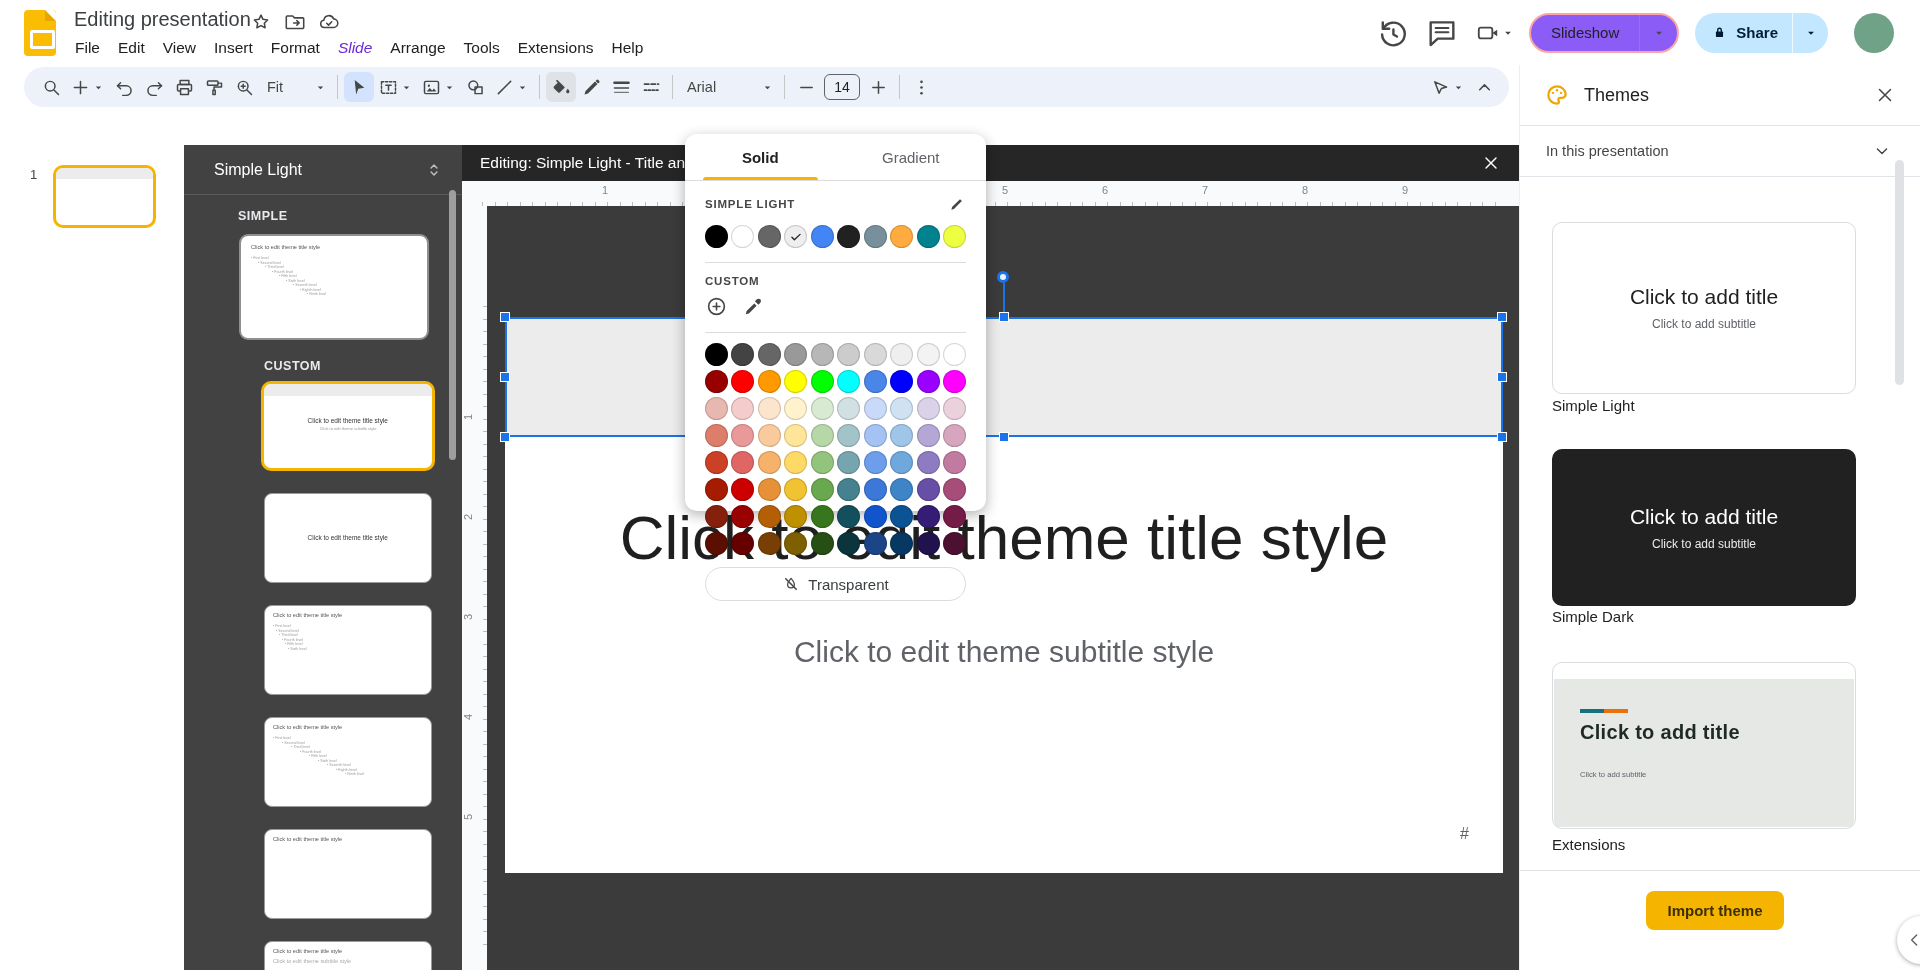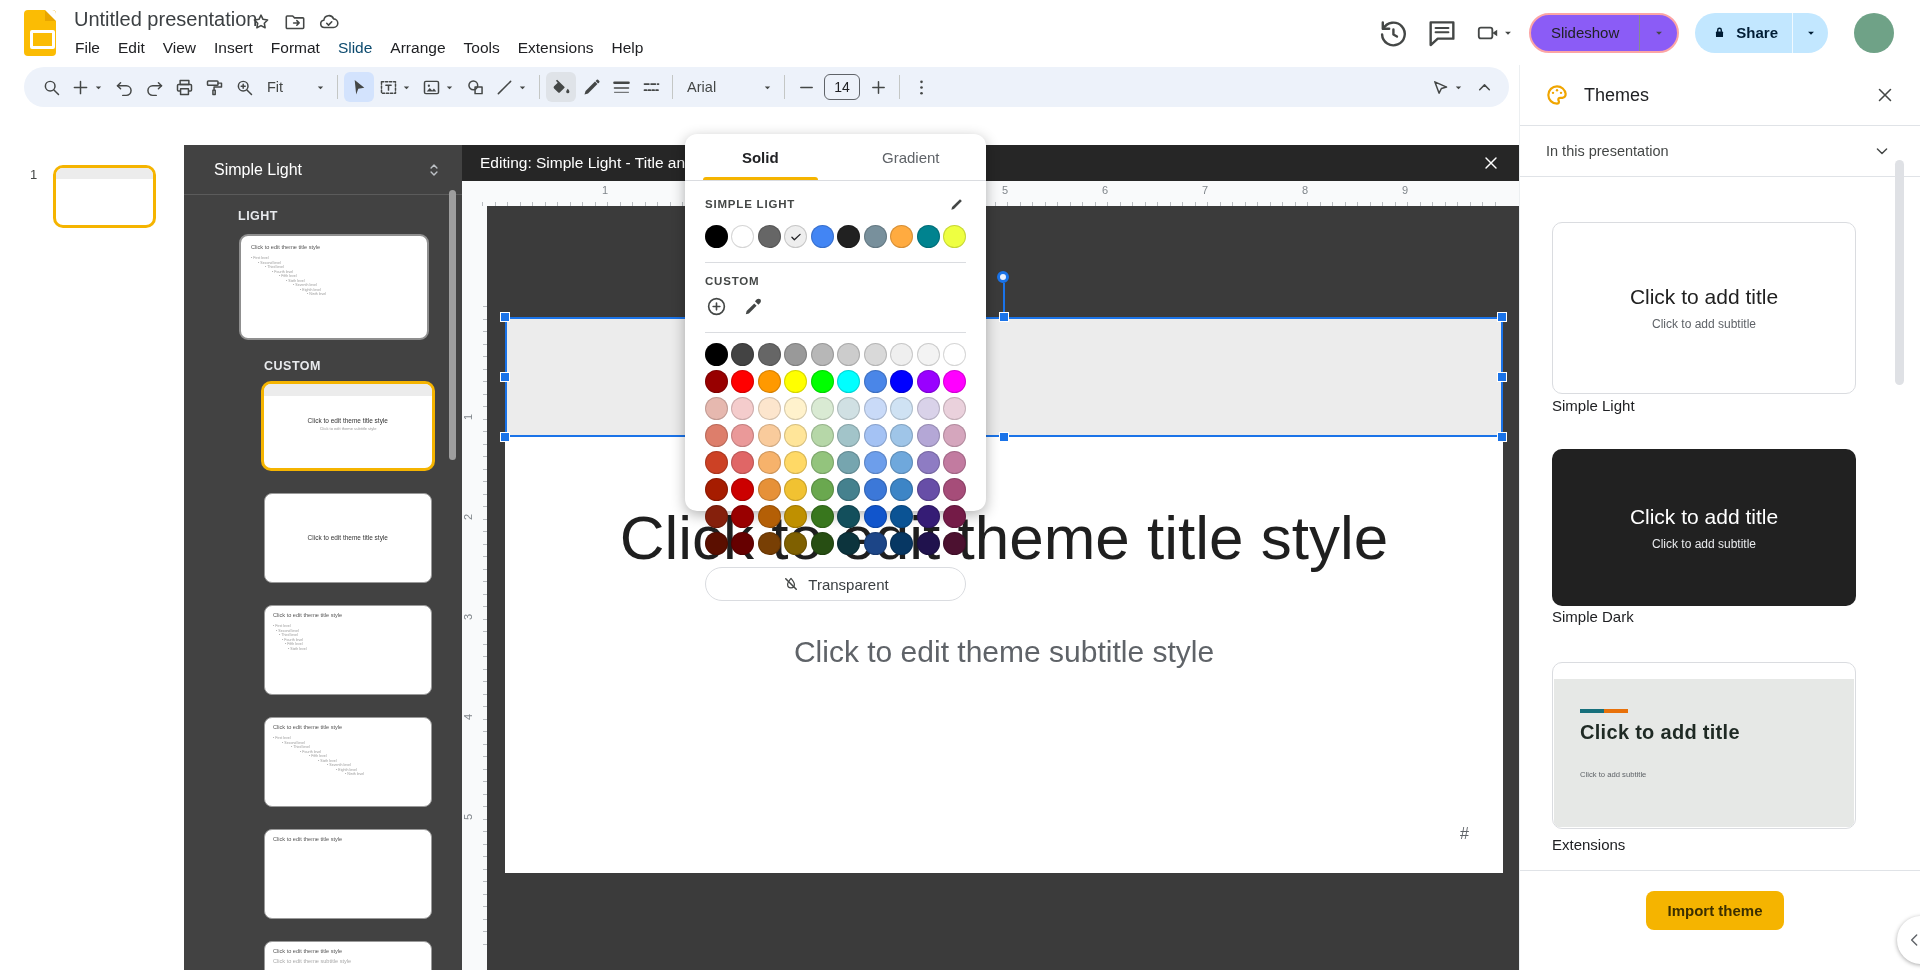--- a/index.html
+++ b/index.html
@@ -12,21 +12,21 @@
   
   .topbar { position:absolute; left:0; top:0; width:1920px; height:65px; background:#fff; }
   .logo { position:absolute; left:24px; top:10px; width:32px; height:46px; background:#fbbc04; border-radius:4px; }
   .logo::before { content:""; position:absolute; right:0; top:0; border-style:solid; border-width:0 11px 11px 0; border-color:#fff #fff #e8a600 #e8a600; border-radius:0 4px 0 0; }
   .logo::after { content:""; position:absolute; left:6px; top:20px; width:19px; height:13px; border:3px solid #fff; border-radius:2px; }
   .doc-title { position:absolute; left:74px; top:8px; font-size:20px; color:#3c4043; }
   .title-icons { position:absolute; left:250px; top:11px; display:flex; gap:12px; }
   .title-icons .ic { width:22px; height:22px; cursor:pointer; }
   .menubar { position:absolute; left:66px; top:36px; display:flex; }
   .menu-item { font-size:15.5px; color:#202124; padding:3px 9px; border-radius:6px; cursor:pointer; }
-  .menu-item.disabled { color:#0c4a6e; }
+  .menu-item.disabled { color:#6d28d9;font-style:italic; }
   .tb-right { position:absolute; right:0; top:0; height:65px; display:flex; align-items:center; }
   .tb-iconbtn { width:40px; height:40px; border-radius:50%; display:flex; align-items:center; justify-content:center; cursor:pointer; }
   .vid-caret { display:flex; align-items:center; cursor:pointer; margin-right:14px; }
   .slideshow-btn { height:40px; border:2px solid #fca5a5; border-radius:20px; display:flex; align-items:stretch; background:#8b5cf6; margin-right:16px; overflow:hidden; }
   .slideshow-main { padding:0 20px; display:flex; align-items:center; font-size:15px; color:#202124; cursor:pointer; }
   .slideshow-caret { border-left:1px solid #868b90; width:38px; display:flex; align-items:center; justify-content:center; cursor:pointer; }
   .share-btn { height:40px; background:#c2e7ff; border-radius:20px; display:flex; align-items:stretch; color:#001d35; margin-right:26px; overflow:hidden; }
   .share-main { display:flex; align-items:center; gap:8px; padding:0 14px 0 16px; font-size:15px; font-weight:bold; cursor:pointer; }
   .share-main .ic { color:#001d35; }
   .share-caret { border-left:1px solid rgba(255,255,255,.75); width:36px; display:flex; align-items:center; justify-content:center; cursor:pointer; }
@@ -141,21 +141,21 @@
   .collapse-fab { position:absolute; left:377px; top:851px; width:48px; height:48px; border-radius:50%; background:#fff; box-shadow:0 1px 4px rgba(0,0,0,.35); display:flex; align-items:center; padding-left:8px; cursor:pointer; }
   .collapse-fab .ic { width:20px; height:20px; color:#5f6368; }
 </style>
 </head>
 <body>
 
 <div id="app">
 
   <header class="topbar">
     <div class="logo"></div>
-    <div class="doc-title">Untitled presentation</div>
+    <div class="doc-title">Editing presentation</div>
     <div class="title-icons">
       <span class="ic">
           <svg viewBox="0 0 24 24" width="100%" height="100%" fill="none" stroke="currentColor" stroke-width="1.7" stroke-linecap="round" stroke-linejoin="round">
             <path d="M12 4.5l2.2 4.6 5 .7-3.6 3.5.9 5-4.5-2.4-4.5 2.4.9-5L4.8 9.8l5-.7z"></path>
           </svg>
         </span>
       <span class="ic">
           <svg viewBox="0 0 24 24" width="100%" height="100%" fill="none" stroke="currentColor" stroke-width="1.7" stroke-linecap="round" stroke-linejoin="round">
             <path d="M3.5 5.5h6l2 2h9a1 1 0 0 1 1 1V18a1 1 0 0 1-1 1h-17a1 1 0 0 1-1-1V6.5a1 1 0 0 1 1-1z"></path>
             <path d="M10.5 13h6M14 10.5L16.5 13 14 15.5"></path>
@@ -465,21 +465,21 @@
 
   <div class="theme-panel">
     <div class="tp-header">
       <span class="tp-title">Simple Light</span>
       <span class="ic tp-sort">
           <svg viewBox="0 0 24 24" width="100%" height="100%" fill="none" stroke="currentColor" stroke-width="1.7" stroke-linecap="round" stroke-linejoin="round">
             <path d="M8.5 9.5L12 6l3.5 3.5M8.5 14.5L12 18l3.5-3.5"></path>
           </svg>
         </span>
     </div>
-    <div class="tp-label abs" style="left:54px; top:64px;">LIGHT</div>
+    <div class="tp-label abs" style="left:54px; top:64px;">SIMPLE</div>
     <div class="theme-thumb">
       <div class="mini-title">Click to edit theme title style</div>
       <div class="cascade" id="theme-cascade">
           <div style="margin-left: 0px;">• First level</div>
           <div style="margin-left: 7px;">• Second level</div>
           <div style="margin-left: 14px;">• Third level</div>
           <div style="margin-left: 21px;">• Fourth level</div>
           <div style="margin-left: 28px;">• Fifth level</div>
           <div style="margin-left: 35px;">• Sixth level</div>
           <div style="margin-left: 42px;">• Seventh level</div>

